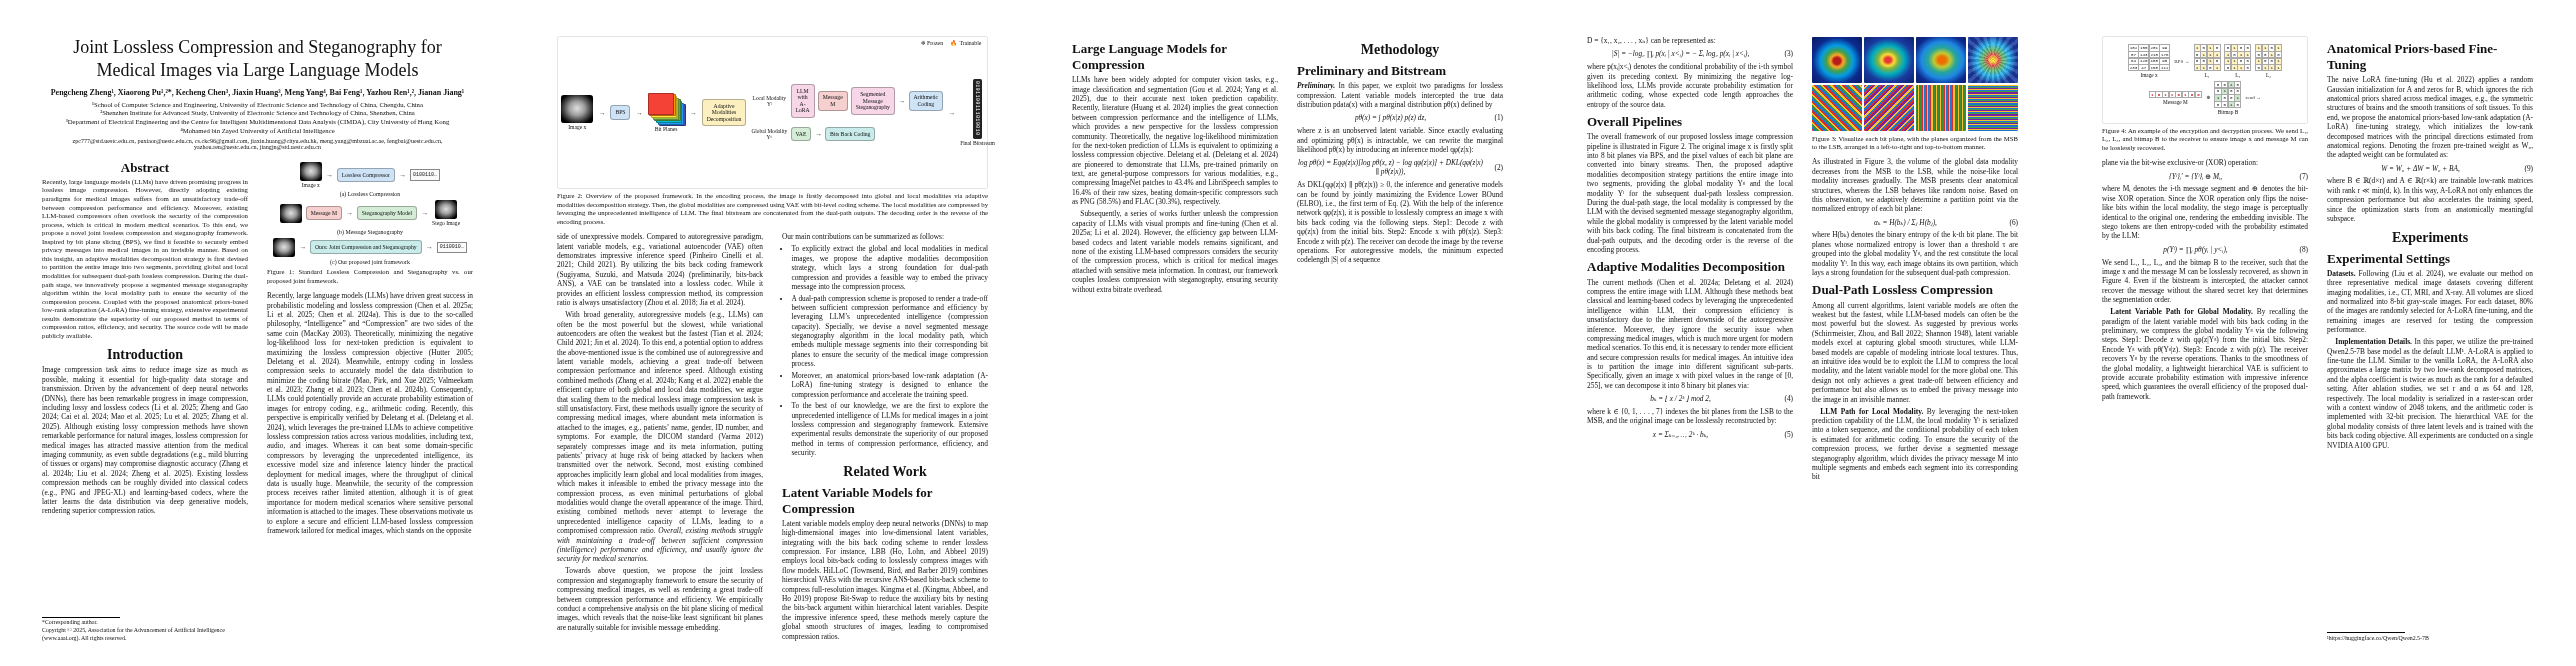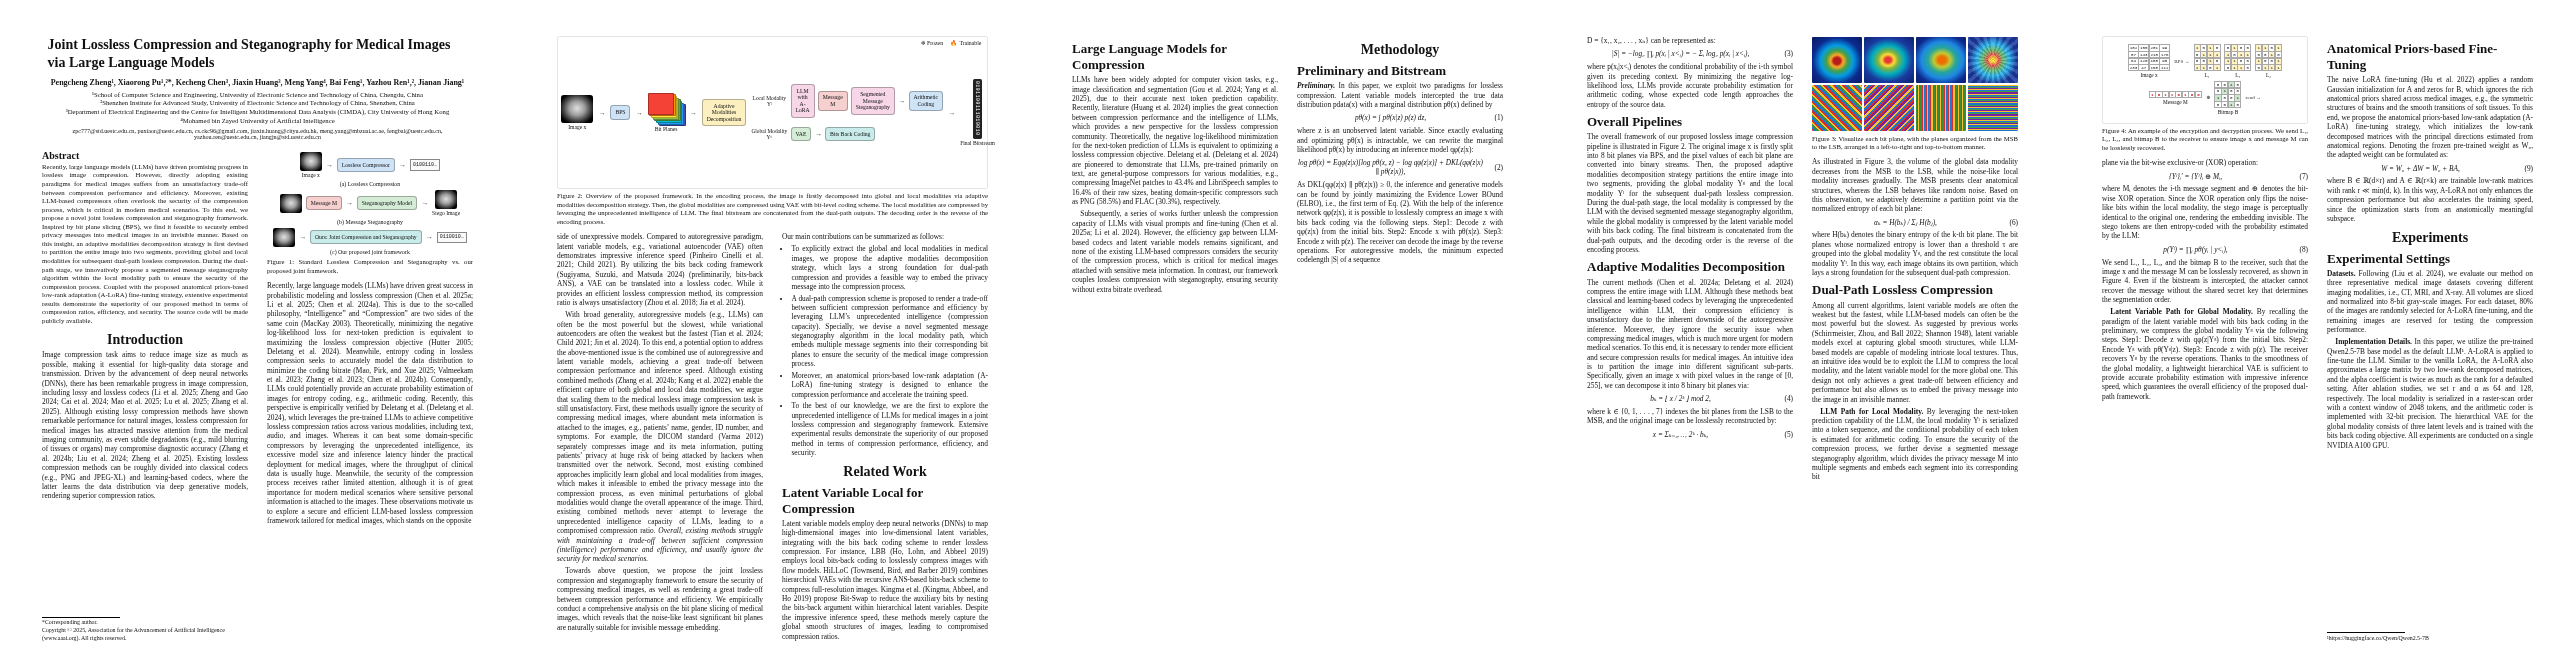--- a/index.html
+++ b/index.html
@@ -4,25 +4,25 @@
 <style>
   html,body{margin:0;padding:0;background:#ffffff;}
   #canvas{position:relative;width:2576px;height:667px;overflow:hidden;background:#ffffff;
           font-family:"Liberation Serif","DejaVu Serif",serif;color:#111;display:flex;}
   .stamp{position:absolute;left:6.7px;top:50%;writing-mode:vertical-rl;
          transform:translateY(-50%) rotate(180deg);font-family:"Liberation Mono","DejaVu Sans Mono",monospace;
          font-size:11.7px;letter-spacing:0.6px;color:#5a5a5a;white-space:nowrap;}
   .page{width:515px;height:667px;box-sizing:border-box;padding:36px 42px 25.6px 42px;flex:none;position:relative;background:#fff;}
   .pcols{display:flex;gap:19px;}
   .col{width:206px;flex:none;}
-  .title{font-weight:bold;font-size:14px;line-height:1.25;margin:0 5.6px 6.7px 5.6px;}
+  .title{text-align:center;font-weight:normal;font-size:18px;line-height:1.25;margin:0 5.6px 6.7px 5.6px;}
   .authors{text-align:center;font-weight:bold;font-size:8px;margin-bottom:3.9px;}
   .affil{text-align:center;font-size:6.7px;line-height:1.3;}
   .emails{text-align:center;font-size:6.1px;margin-top:2.2px;margin-bottom:9px;color:#111;}
-  .abs-head{text-align:left;font-weight:bold;font-size:10px;margin:1.1px 0 2.2px 0;}
+  .abs-head{text-align:center;font-weight:bold;font-size:13px;margin:1.1px 0 2.2px 0;}
   .abs{font-size:6.8px;line-height:1.26;text-align:justify;}
   .h1sec{text-align:center;font-weight:bold;font-size:14px;margin:6.1px 0 2.8px 0;}
   .h2sub{font-weight:bold;font-size:13px;margin:5px 0 2.2px 0;}
   .p{font-size:7.4px;line-height:1.27;text-align:justify;margin:0 0 2.8px 0;}
   .ind{text-indent:8.3px;}
   .em{font-style:italic;}
   .runin{font-weight:bold;}
   ul.bullets{margin:1.1px 0 4.4px 0;padding-left:9.4px;}
   ul.bullets li{font-size:7.4px;line-height:1.27;text-align:justify;margin-bottom:2.2px;}
   .eq{display:flex;align-items:center;margin:3.9px 0;}
@@ -215,21 +215,21 @@
       </div>
       <div class="col">
         <div class="p">Our main contributions can be summarized as follows:</div>
         <ul class="bullets">
           <li>To explicitly extract the global and local modalities in medical images, we propose the adaptive modalities decomposition strategy, which lays a strong foundation for dual-path compression and provides a feasible way to embed the privacy message into the compression process.</li>
           <li>A dual-path compression scheme is proposed to render a trade-off between sufficient compression performance and efficiency by leveraging LLM’s unprecedented intelligence (compression capacity). Specially, we devise a novel segmented message steganography algorithm in the local modality path, which embeds multiple message segments into their corresponding bit planes to ensure the security of the medical image compression process.</li>
           <li>Moreover, an anatomical priors-based low-rank adaptation (A-LoRA) fine-tuning strategy is designed to enhance the compression performance and accelerate the training speed.</li>
           <li>To the best of our knowledge, we are the first to explore the unprecedented intelligence of LLMs for medical images in a joint lossless compression and steganography framework. Extensive experimental results demonstrate the superiority of our proposed method in terms of compression performance, efficiency, and security.</li>
         </ul>
         <div class="h1sec">Related Work</div>
-        <div class="h2sub">Latent Variable Local for Compression</div>
+        <div class="h2sub">Latent Variable Models for Compression</div>
         <div class="p">Latent variable models employ deep neural networks (DNNs) to map high-dimensional images into low-dimensional latent variables, integrating with the bits back coding scheme to render lossless compression. For instance, LBB (Ho, Lohn, and Abbeel 2019) employs local bits-back coding to losslessly compress images with flow models. HiLLoC (Townsend, Bird, and Barber 2019) combines hierarchical VAEs with the recursive ANS-based bits-back scheme to compress full-resolution images. Kingma et al. (Kingma, Abbeel, and Ho 2019) propose Bit-Swap to reduce the auxiliary bits by nesting the bits-back argument within hierarchical latent variables. Despite the impressive inference speed, these methods merely capture the global smooth structures of images, leading to compromised compression ratios.</div>
       </div>
     </div>
   </div>
 
   <div class="page">
     <div class="pcols">
       <div class="col">
         <div class="h2sub">Large Language Models for Compression</div>
         <div class="p">LLMs have been widely adopted for computer vision tasks, e.g., image classification and segmentation (Gou et al. 2024; Yang et al. 2025), due to their accurate next token prediction capability. Recently, literature (Huang et al. 2024) implies the great connection between compression performance and the intelligence of LLMs, which provides a new perspective for the lossless compression community. Theoretically, the negative log-likelihood minimization for the next-token prediction of LLMs is equivalent to optimizing a lossless compression objective. Deletang et al. (Deletang et al. 2024) are pioneered to demonstrate that LLMs, pre-trained primarily on text, are general-purpose compressors for various modalities, e.g., compressing ImageNet patches to 43.4% and LibriSpeech samples to 16.4% of their raw sizes, beating domain-specific compressors such as PNG (58.5%) and FLAC (30.3%), respectively.</div>

